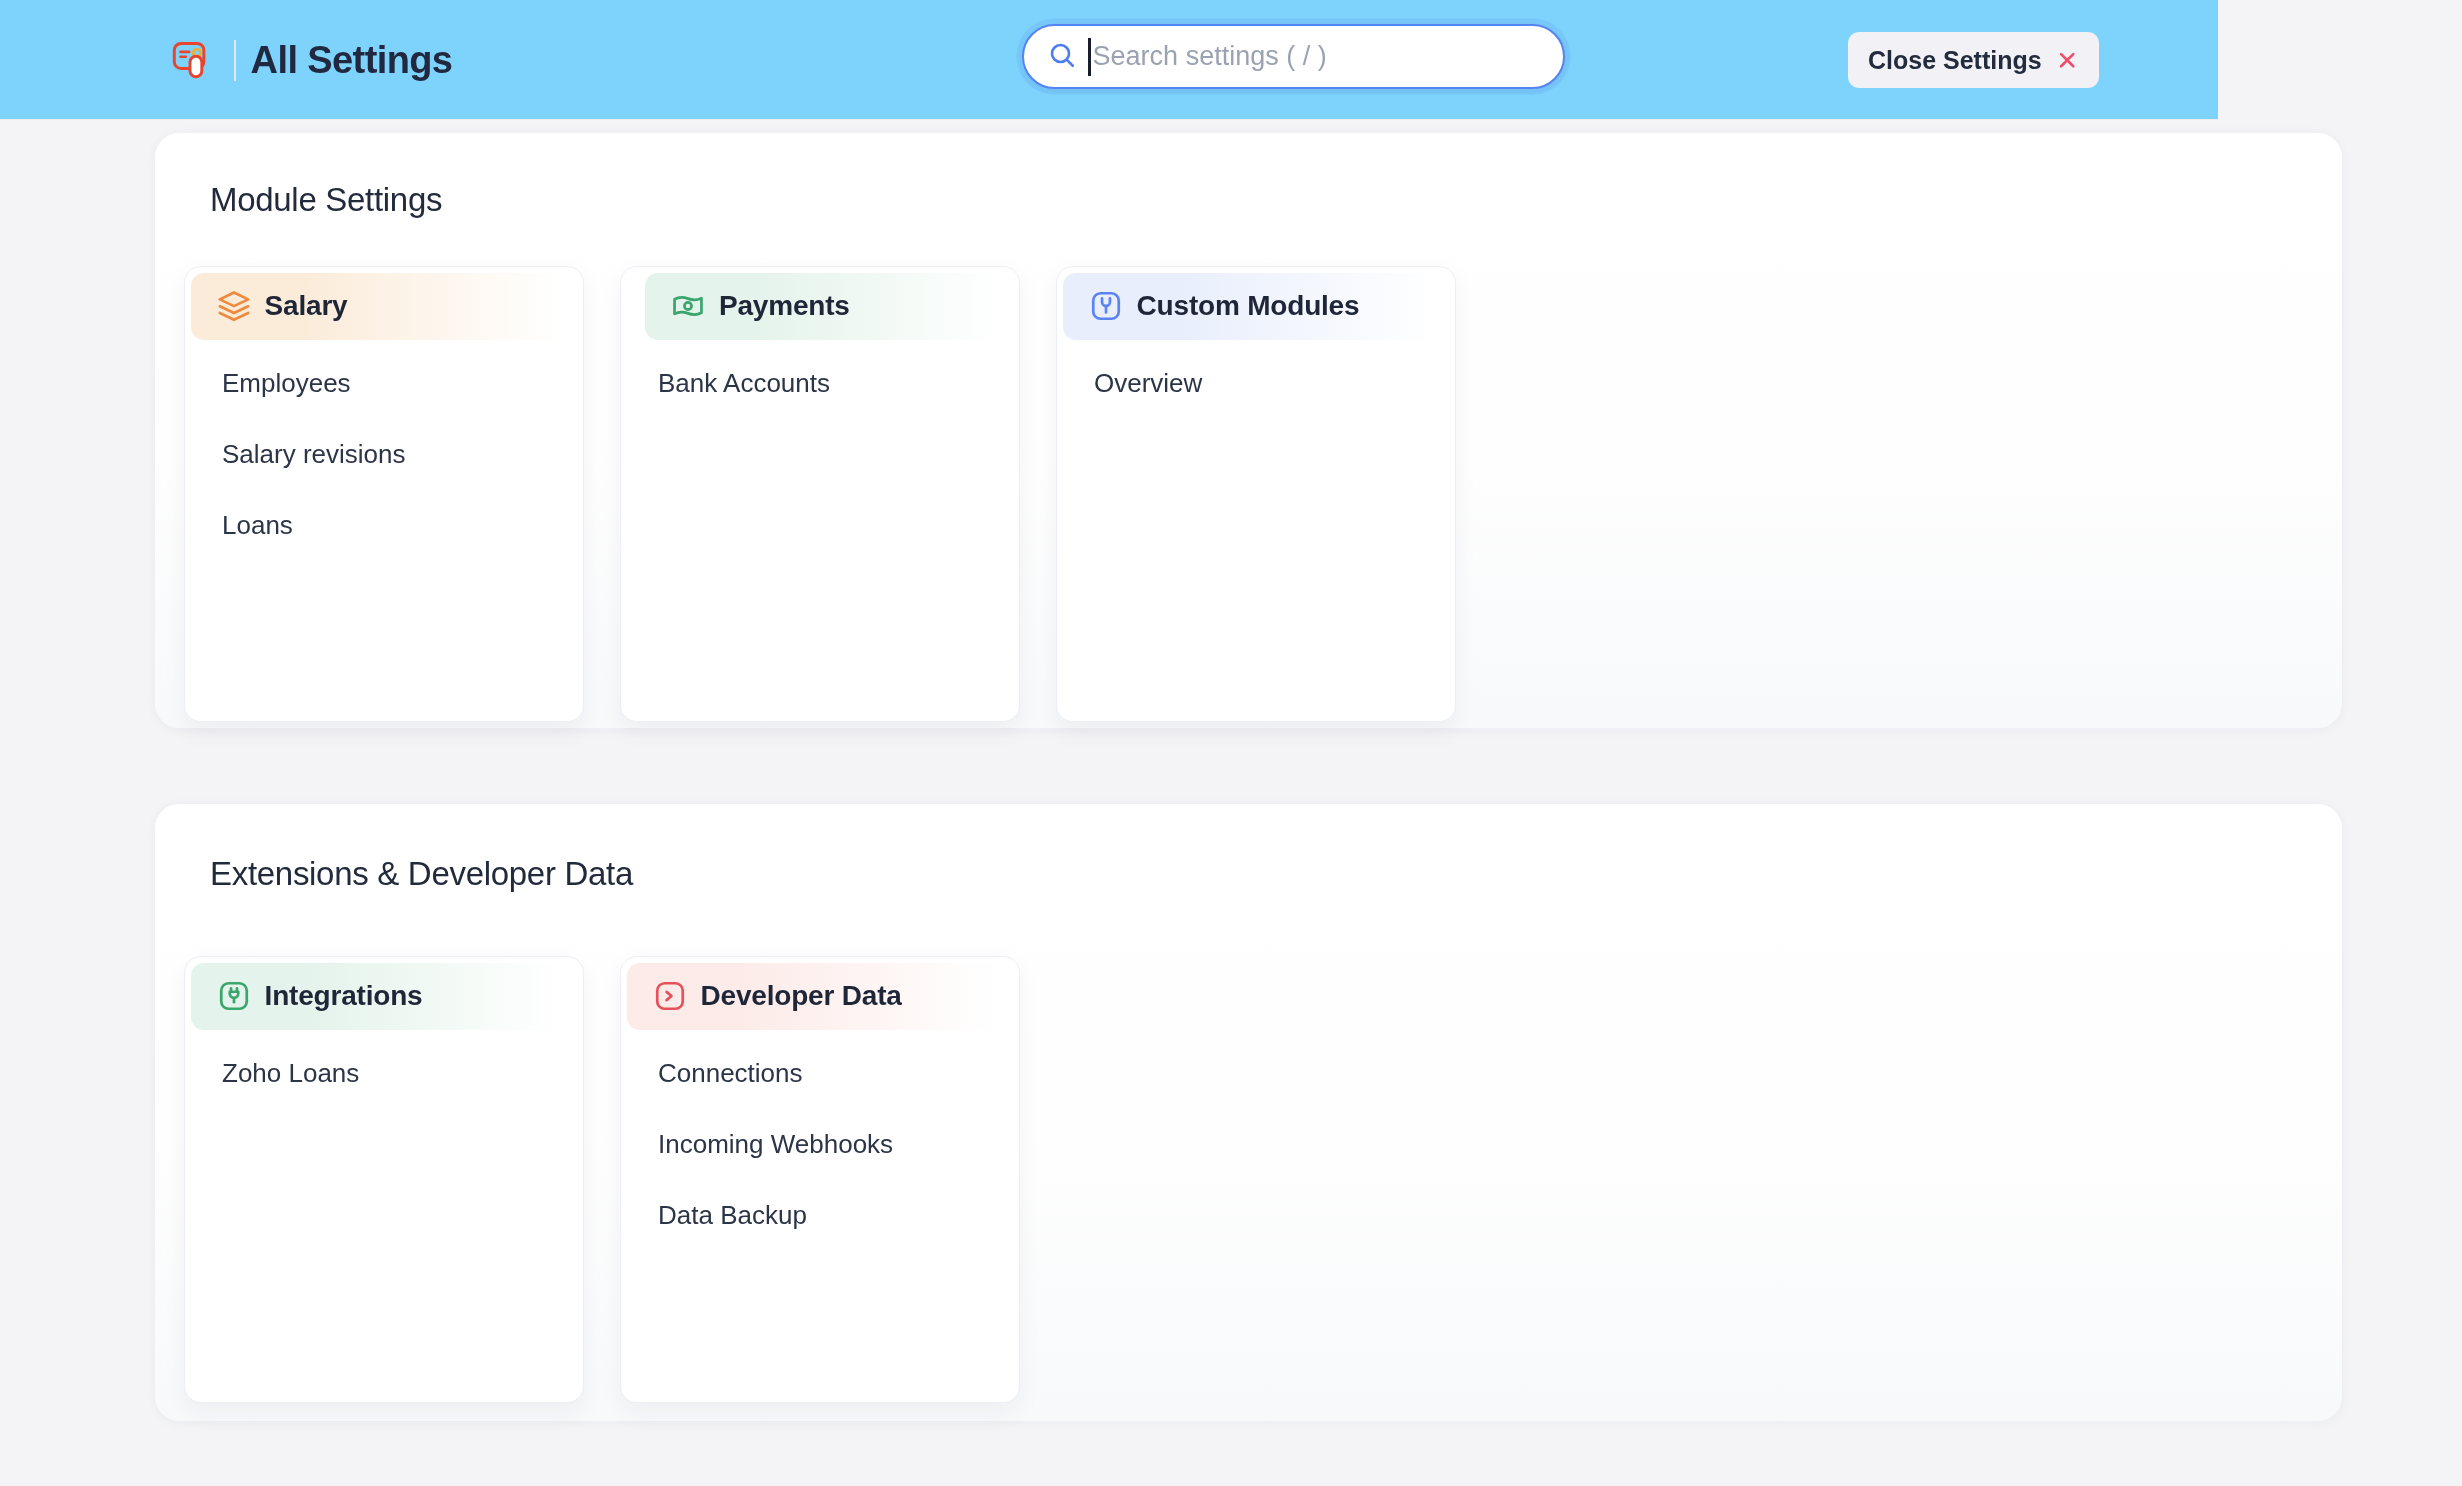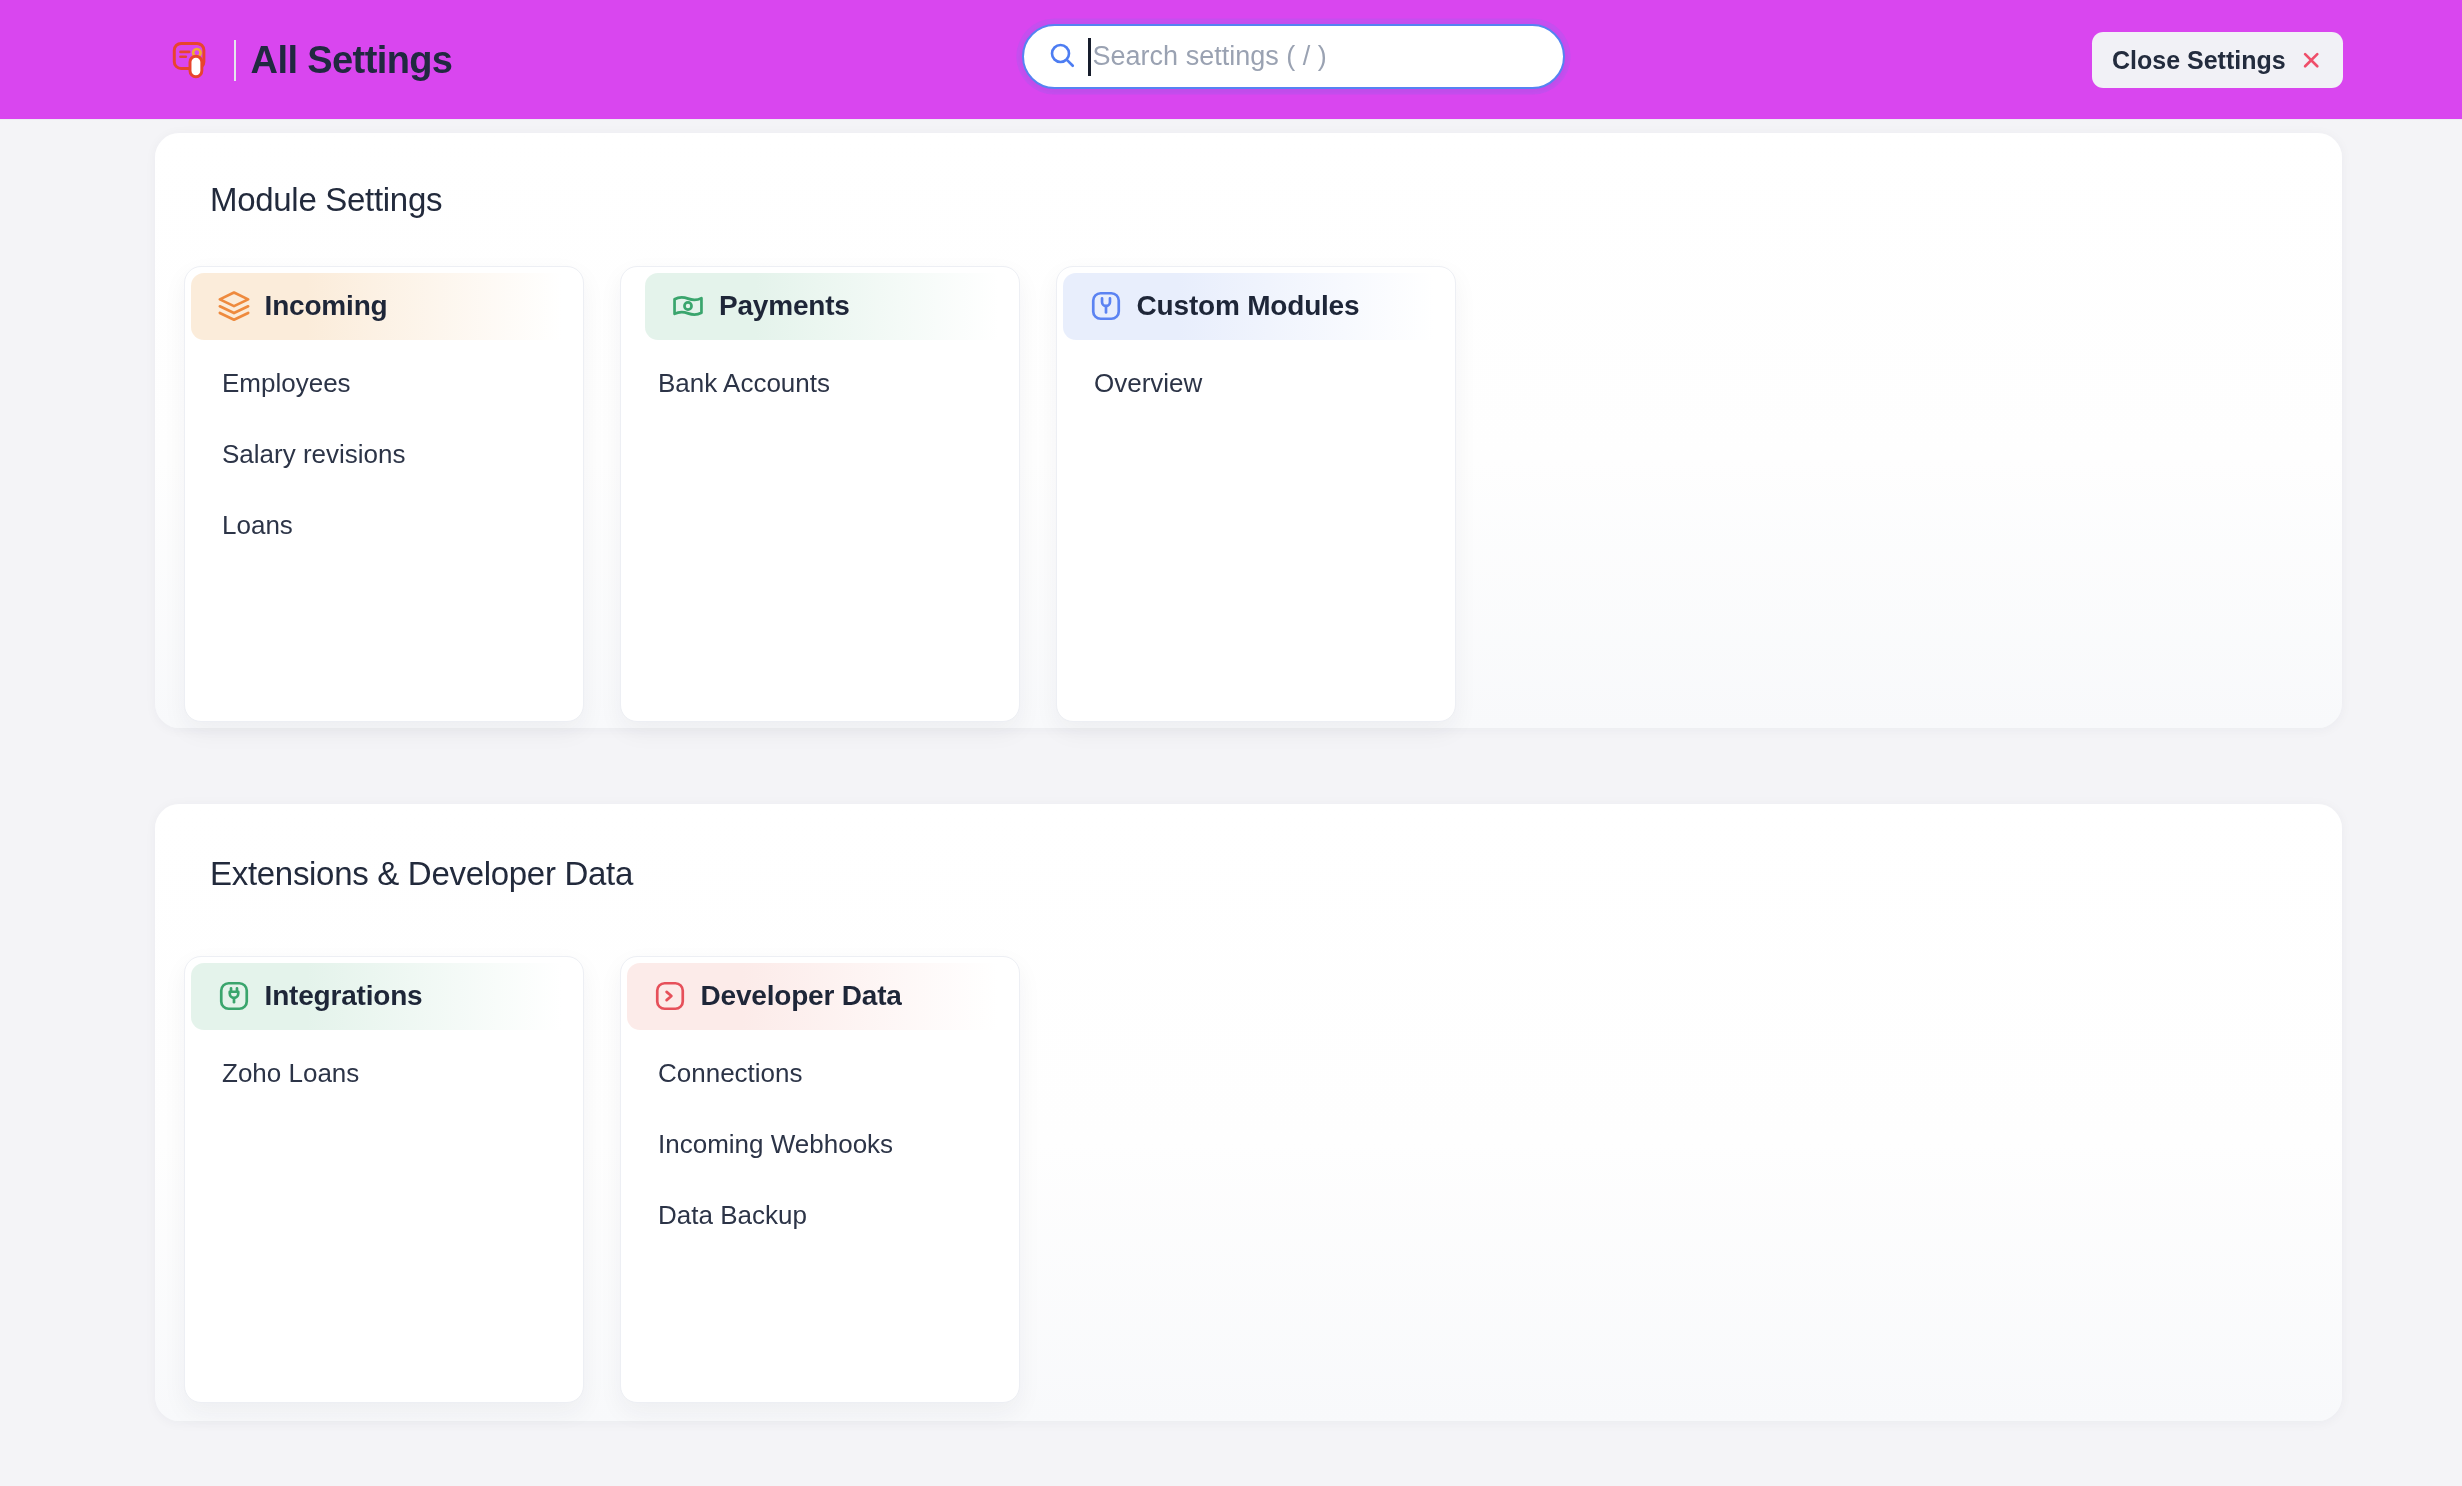--- a/index.html
+++ b/index.html
@@ -4,22 +4,22 @@
 <style>
   html,body{margin:0;padding:0;}
   body{
     width:2462px;height:1487px;position:relative;overflow:hidden;
     background:#f4f4f7;
     font-family:"Liberation Sans",sans-serif;
     -webkit-font-smoothing:antialiased;
   }
   
   .header{
-    position:absolute;top:0;left:0;width:2462px;height:120px;
-    background:#d946ef;border-bottom:0.9px solid #ecedf2;box-sizing:border-box;
+    position:absolute;top:0;left:0;width:2218px;height:120px;
+    background:#7dd3fc;border-bottom:0.9px solid #ecedf2;box-sizing:border-box;
   }
   .brand{position:absolute;left:172px;top:0;height:120px;display:flex;align-items:center;}
   .brand-logo{display:flex;align-items:center;}
   .brand-divider{width:1.9px;height:41px;background:#e4e6ec;margin:0 0 0 20.7px;}
   .app-title{margin-left:15px;font-size:38px;font-weight:700;color:#212940;letter-spacing:-0.6px;}
 
   .search-wrap{
     position:absolute;left:1022px;top:24.4px;width:543px;height:65px;box-sizing:border-box;
     background:#fff;border:2.8px solid #5583f2;border-radius:33px;
     box-shadow:0 0 0 5.6px rgba(85,131,242,0.14), 0 1.9px 5.6px rgba(30,40,70,0.06);
@@ -124,21 +124,21 @@
   <div class="cards">
       <div class="card">
     <div class="card-chip" style="background: linear-gradient(90deg, rgb(251, 236, 218) 0%, rgb(251, 236, 218) 30%, rgba(255, 255, 255, 0) 96%);">
       <span class="chip-icon">
             <svg width="34" height="34" viewBox="0 0 24 24" fill="none" stroke="#ee8a3e" stroke-width="1.9" stroke-linecap="round" stroke-linejoin="round">
               <polygon points="12 2.5 22 7.3 12 12.1 2 7.3"></polygon>
               <polyline points="2 12.2 12 17 22 12.2"></polyline>
               <polyline points="2 16.9 12 21.7 22 16.9"></polyline>
             </svg>
           </span>
-      <span class="card-title">Incoming</span>
+      <span class="card-title">Salary</span>
     </div>
     <div class="card-items">
           <div class="card-item">Employees</div>
           <div class="card-item">Salary revisions</div>
           <div class="card-item">Loans</div>
         </div>
   </div>
       <div class="card">
     <div class="card-chip" style="background: linear-gradient(90deg, rgb(228, 243, 235) 0%, rgb(228, 243, 235) 30%, rgba(255, 255, 255, 0) 96%); margin-left: 24px;">
       <span class="chip-icon">

